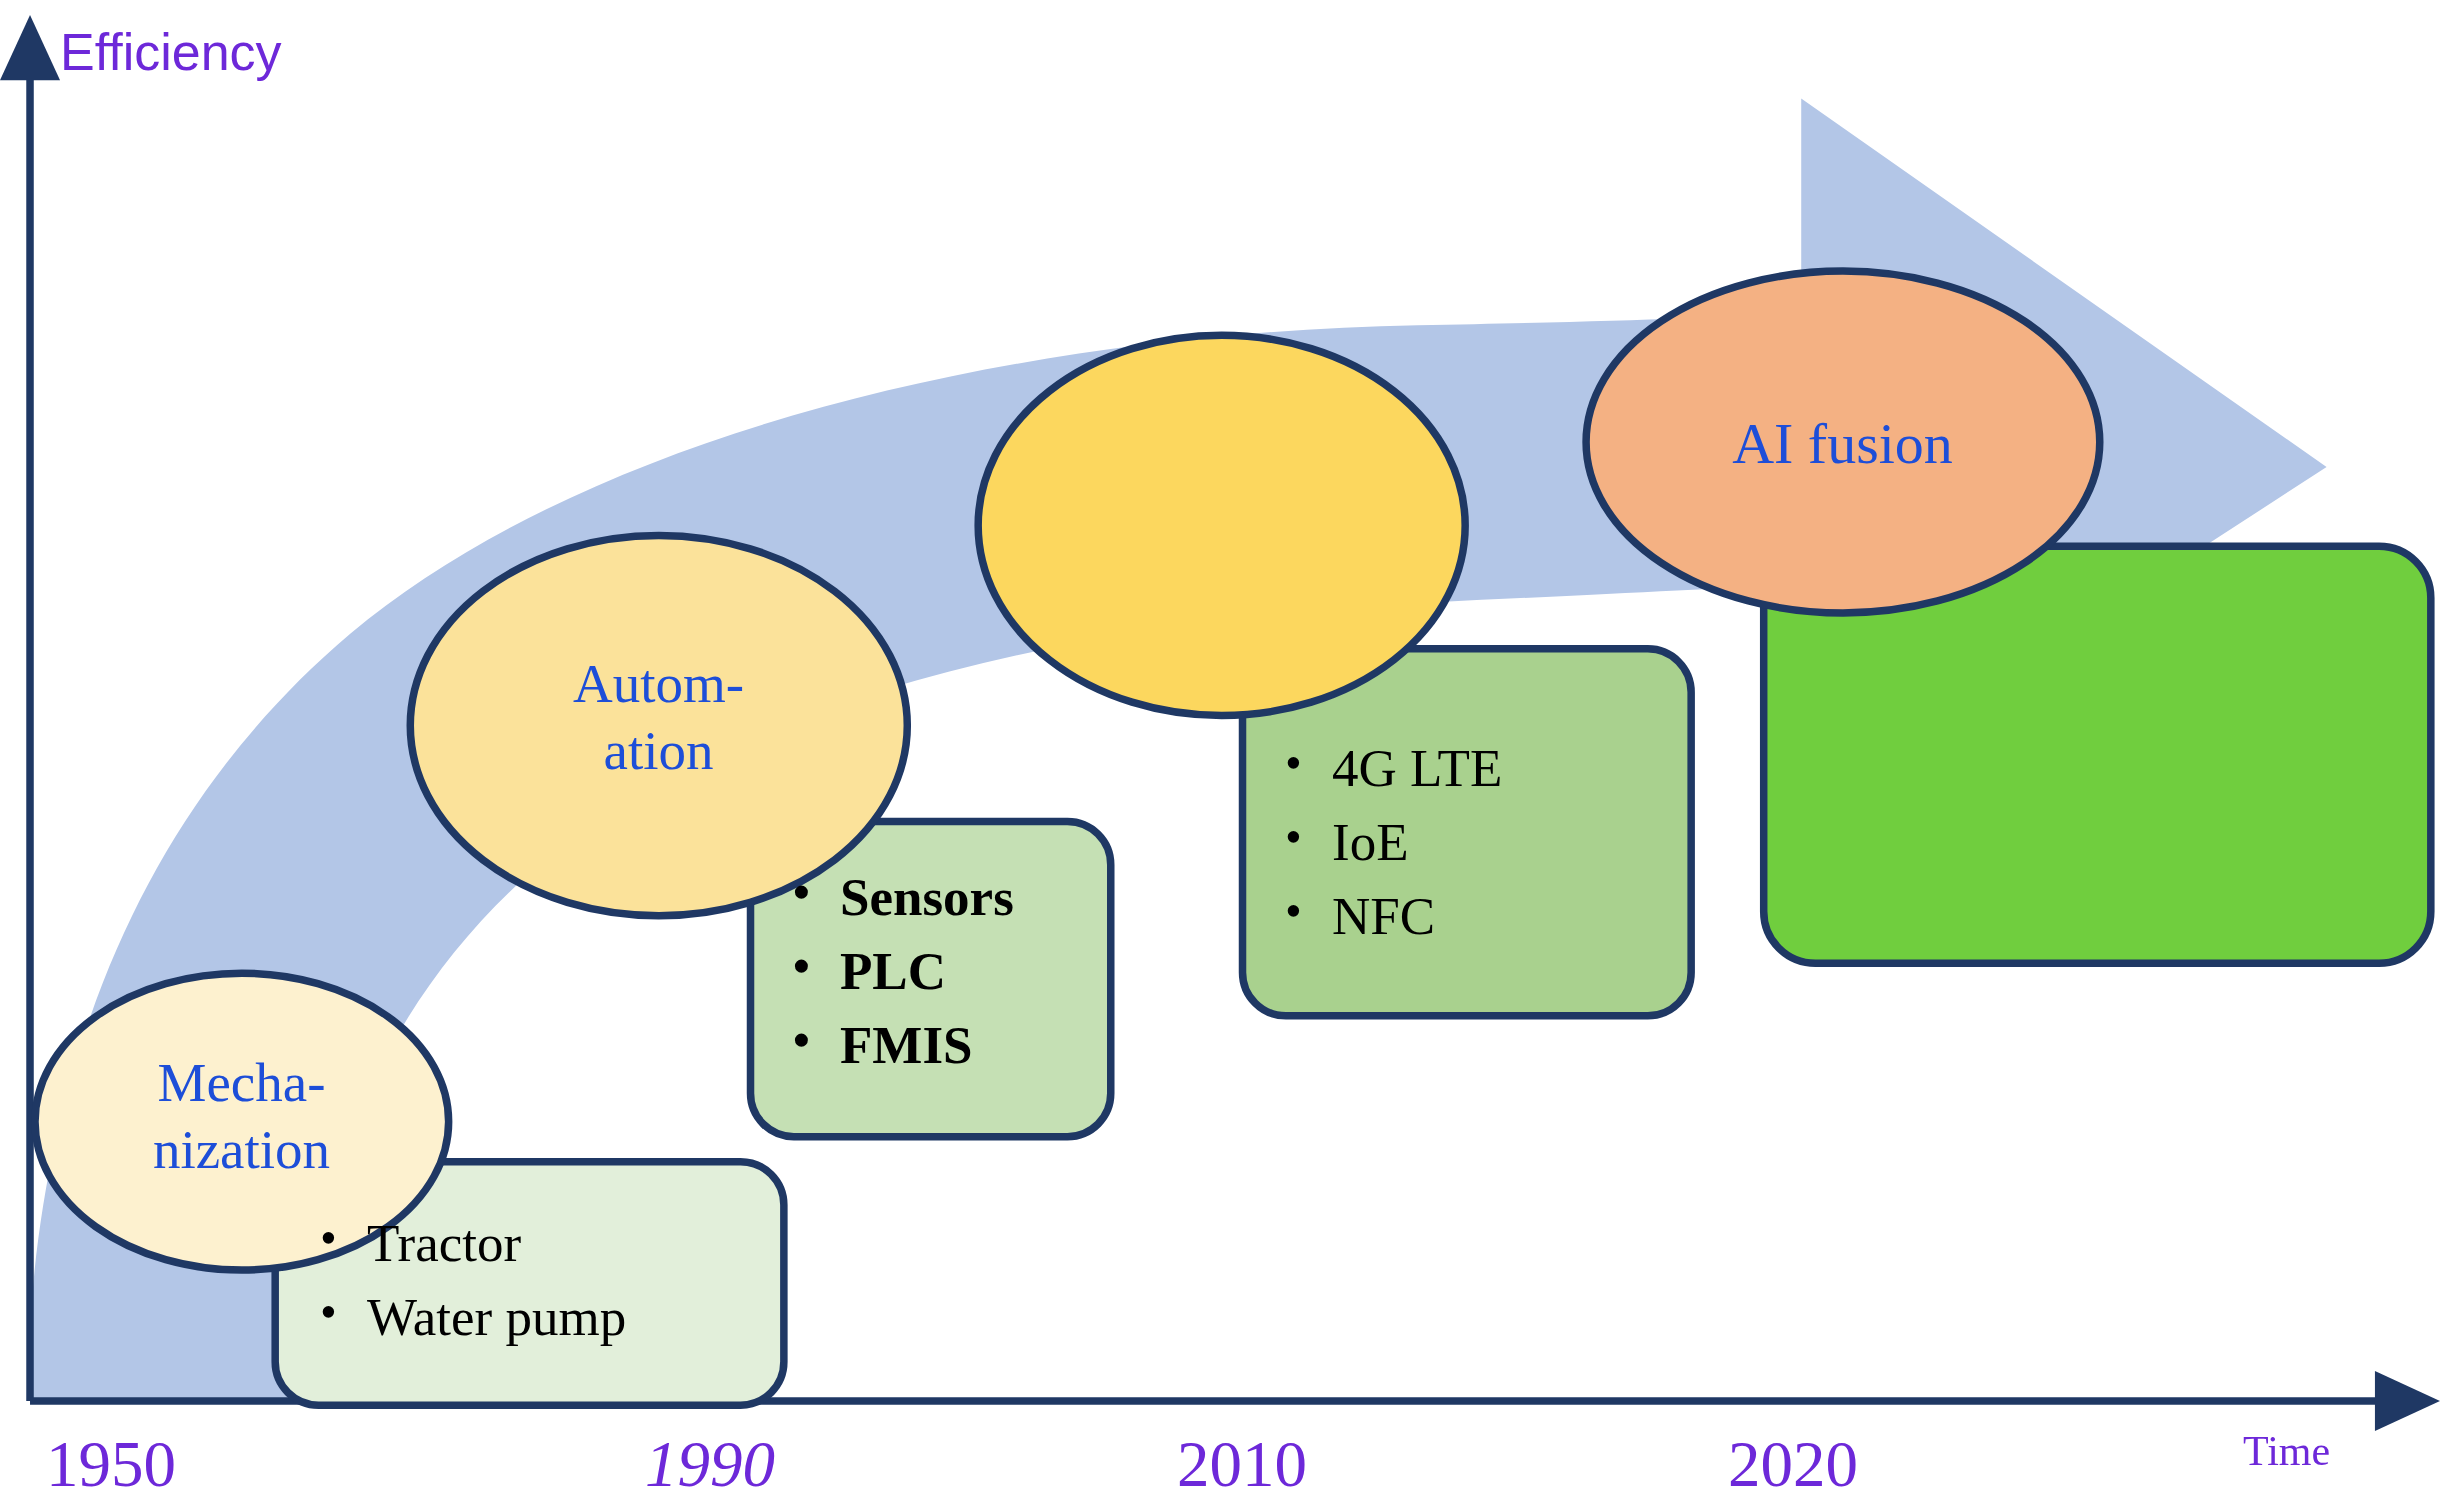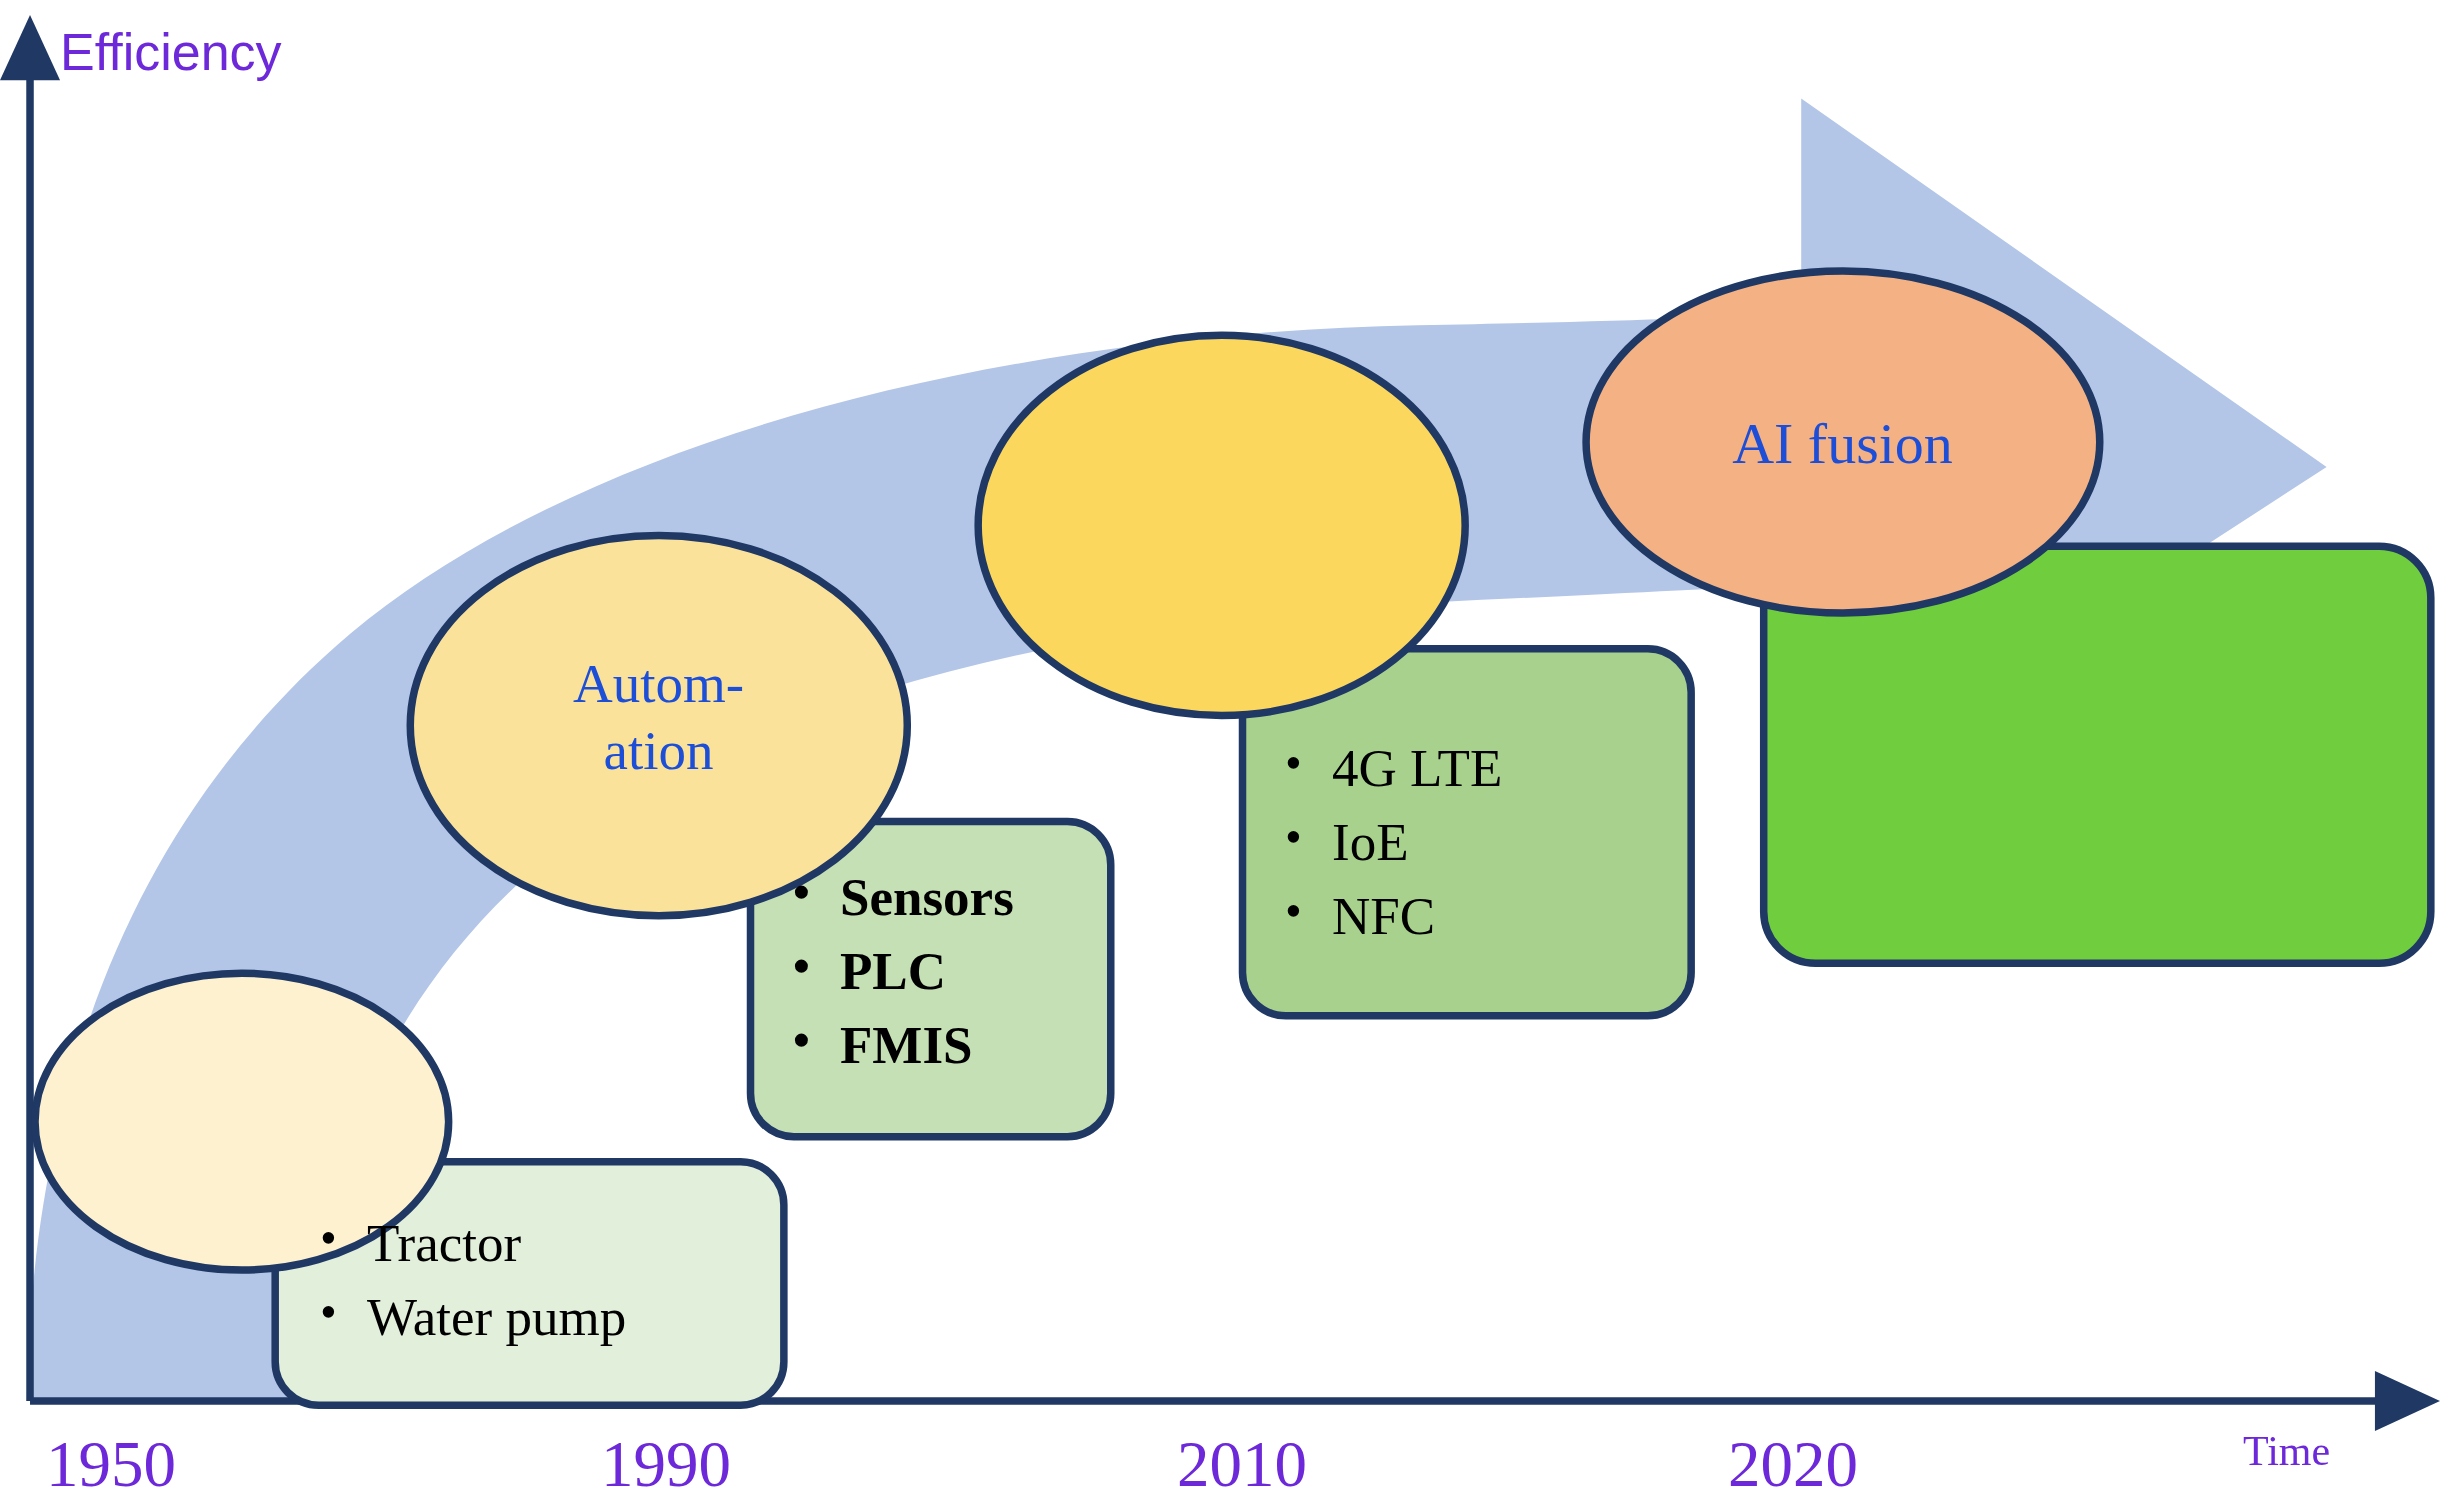--- a/index.html
+++ b/index.html
@@ -123,25 +123,27 @@
     <ellipse cx="790" cy="870" rx="298" ry="228" fill="#fbe29a" stroke="#1f3864" stroke-width="9"></ellipse>
 
     <ellipse cx="1465" cy="630" rx="292" ry="228" fill="#fcd75e" stroke="#1f3864" stroke-width="9"></ellipse>
 
     <ellipse cx="2210" cy="530" rx="308" ry="205" fill="#f4b183" stroke="#1f3864" stroke-width="9"></ellipse>
   </svg>
 
   <div class="lbl axis-title-y">Efficiency</div>
 
   <div class="lbl tick" style="left:-14px; top:1428px;">1950</div>
-  <div class="lbl tick" style="left:541px; top:1428px;">1990</div>
+  <div class="lbl tick" style="left:585px; top:1428px;font-style:italic;">1990</div>
   <div class="lbl tick" style="left:1117px; top:1428px;">2010</div>
   <div class="lbl tick" style="left:1668px; top:1428px;">2020</div>
   <div class="lbl axis-title-x" style="left:2243px; top:1428px;">Time</div>
 
+  <div class="node-label" style="left:33px; top:1049px; width:417px;">Mecha-
+nization</div>
 
   <div class="node-label" style="left:450px; top:650px; width:417px;">Autom-
 ation</div>
 
 
   <div class="node-label big" style="left:1634px; top:409px; width:417px;">AI fusion</div>
 
   <div class="bullets" style="left:315px; top:1209px; width:467px;">
     <ul>
       <li>Tractor</li>

